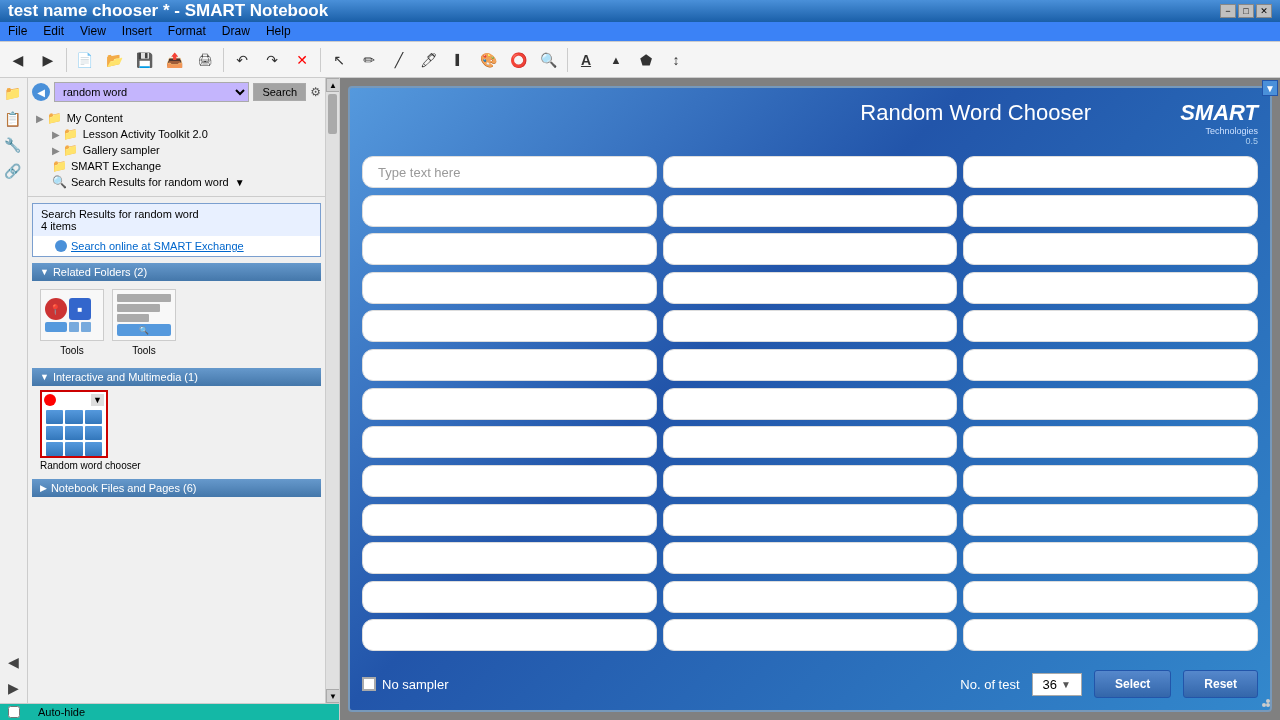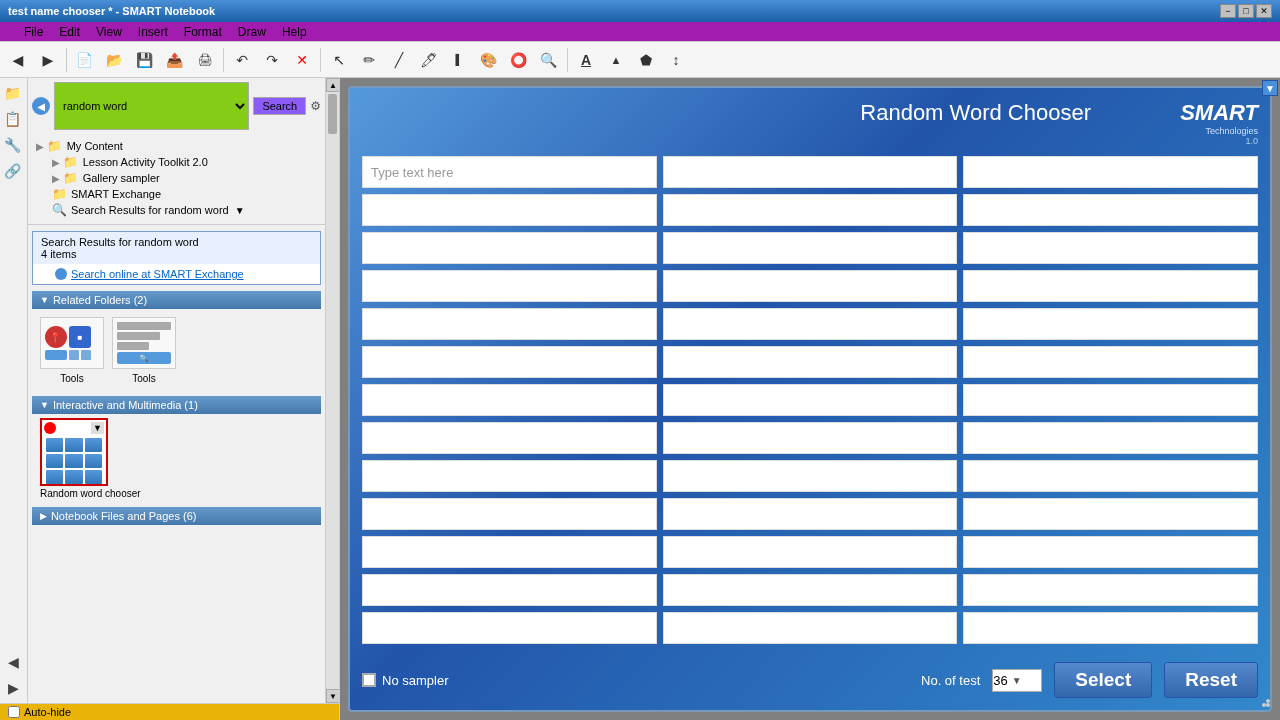--- a/index.html
+++ b/index.html
@@ -8,38 +8,37 @@
     
     .title-bar {
       background: linear-gradient(to bottom, #4a90d9, #1a5fa8);
       color: white;
       height: 22px;
       display: flex;
       align-items: center;
       padding: 0 8px;
       justify-content: space-between;
     }
-    .title-bar-text { font-size: 11px; font-weight: bold; }
+    .title-bar-text { font-size: 17px; font-weight: bold; }
     .title-bar-buttons { display: flex; gap: 2px; }
     .title-bar-btn {
       width: 16px; height: 14px;
       background: #c0c0c0;
       border: 1px solid #888;
       font-size: 9px;
       display: flex; align-items: center; justify-content: center;
       cursor: pointer; color: #000;
     }
 
     
     .menu-bar {
-      background: #a21caf;
+      background: #3b82f6;
       height: 20px;
       display: flex;
-      align-items: center;
-      padding: 0 16px;
+      padding: 0 0;
       border-bottom: 1px solid #ccc;
     }
     .menu-item {
       padding: 2px 8px;
       font-size: 12px;
       cursor: pointer;
     }
 
     
     .toolbar {
@@ -84,29 +83,29 @@
     }
     .gallery-nav-btn {
       width: 18px; height: 18px;
       background: #4a90d9;
       border-radius: 50%;
       display: flex; align-items: center; justify-content: center;
       color: white; font-size: 10px; cursor: pointer;
     }
     .gallery-dropdown {
       flex: 1;
-      padding: 16px 4px;
+      padding: 2px 4px;
       font-size: 11px;
       border: 1px solid #aaa;
-      background: #84cc16;
+      background: #c4b5fd;
     }
     .search-btn {
       padding: 2px 8px;
       font-size: 11px;
-      background: #8b5cf6;
+      background: #a3a3a3;
       border: 1px solid #aaa;
       cursor: pointer;
     }
     .search-icon-btn { font-size: 12px; cursor: pointer; color: #555; }
 
     .gallery-tree { padding: 4px 8px; }
     .tree-item { display: flex; align-items: center; gap: 4px; padding: 1px 0; cursor: pointer; font-size: 11px; }
     .tree-item .expand { color: #888; font-size: 10px; }
     .tree-icon { font-size: 12px; }
 
@@ -271,22 +270,22 @@
     
     .rwc-grid {
       display: grid;
       grid-template-columns: repeat(3, 1fr);
       gap: 6px;
       flex: 1;
     }
     .rwc-input {
       background: white;
       border: 1px solid #ddd;
-      border-radius: 0;
-      padding: 4px 8px;
+      border-radius: 11px;
+      padding: 4px 15px;
       font-size: 13px;
       color: #999;
       height: 32px;
       display: flex;
       align-items: center;
     }
 
     
     .rwc-bottom {
       display: flex;
@@ -304,46 +303,46 @@
       width: 14px; height: 14px;
       border: 2px solid #aaa;
       background: white;
       display: flex; align-items: center; justify-content: center;
     }
     .rwc-no-repeat { color: white; font-size: 13px; }
     .rwc-names-label { color: white; font-size: 13px; margin-left: auto; }
     .rwc-count-box {
       background: white;
       border: 1px solid #aaa;
-      padding: 3px 0;
+      padding: 3px 10px;
       font-size: 13px;
       display: flex;
       align-items: center;
       gap: 4px;
       min-width: 50px;
     }
     .rwc-count-arrow { font-size: 10px; color: #555; cursor: pointer; }
     .rwc-btn {
       background: linear-gradient(to bottom, #5588cc, #3366aa);
       color: white;
       border: 1px solid #2255aa;
       border-radius: 3px;
       padding: 6px 20px;
-      font-size: 19px;
+      font-size: 12px;
       cursor: pointer;
       font-weight: bold;
     }
 
     
     .auto-hide-bar {
       display: flex;
       align-items: center;
-      gap: 4px;
+      gap: 18px;
       padding: 2px 8px;
-      background: #eab308;
+      background: #14b8a6;
       border-top: 1px solid #ccc;
       font-size: 11px;
     }
     .auto-hide-cb { width: 12px; height: 12px; }
     .left-content { flex: 1; overflow-y: auto; display: flex; flex-direction: column; }
     .left-scroll { width: 14px; background: #e0e0e0; border-left: 1px solid #ccc; display: flex; flex-direction: column; }
     .scroll-track { flex: 1; }
     .scroll-thumb { height: 40px; background: #aaa; margin: 2px; border-radius: 2px; }
 
     .divider-h { height: 1px; background: #ccc; margin: 2px 0; }
@@ -578,21 +577,21 @@
       <div class="widget-close">▼</div>
 
       <div class="rwc-widget">
 
         <div class="rwc-title-bar">
           <div style="flex:1;"></div>
           <div class="rwc-title">Random Word Chooser</div>
           <div class="rwc-logo">
             <span class="rwc-logo-text">SMART</span>
             <span class="rwc-logo-sub">Technologies</span>
-            <span class="rwc-version">1.0</span>
+            <span class="rwc-version">0.5</span>
           </div>
         </div>
 
         <div class="rwc-grid" id="rwc-grid">
         <div class="rwc-input" style="color: rgb(153, 153, 153);">Type text here</div>
             <div class="rwc-input"></div>
             <div class="rwc-input"></div>
             <div class="rwc-input"></div>
             <div class="rwc-input"></div>
             <div class="rwc-input"></div>

